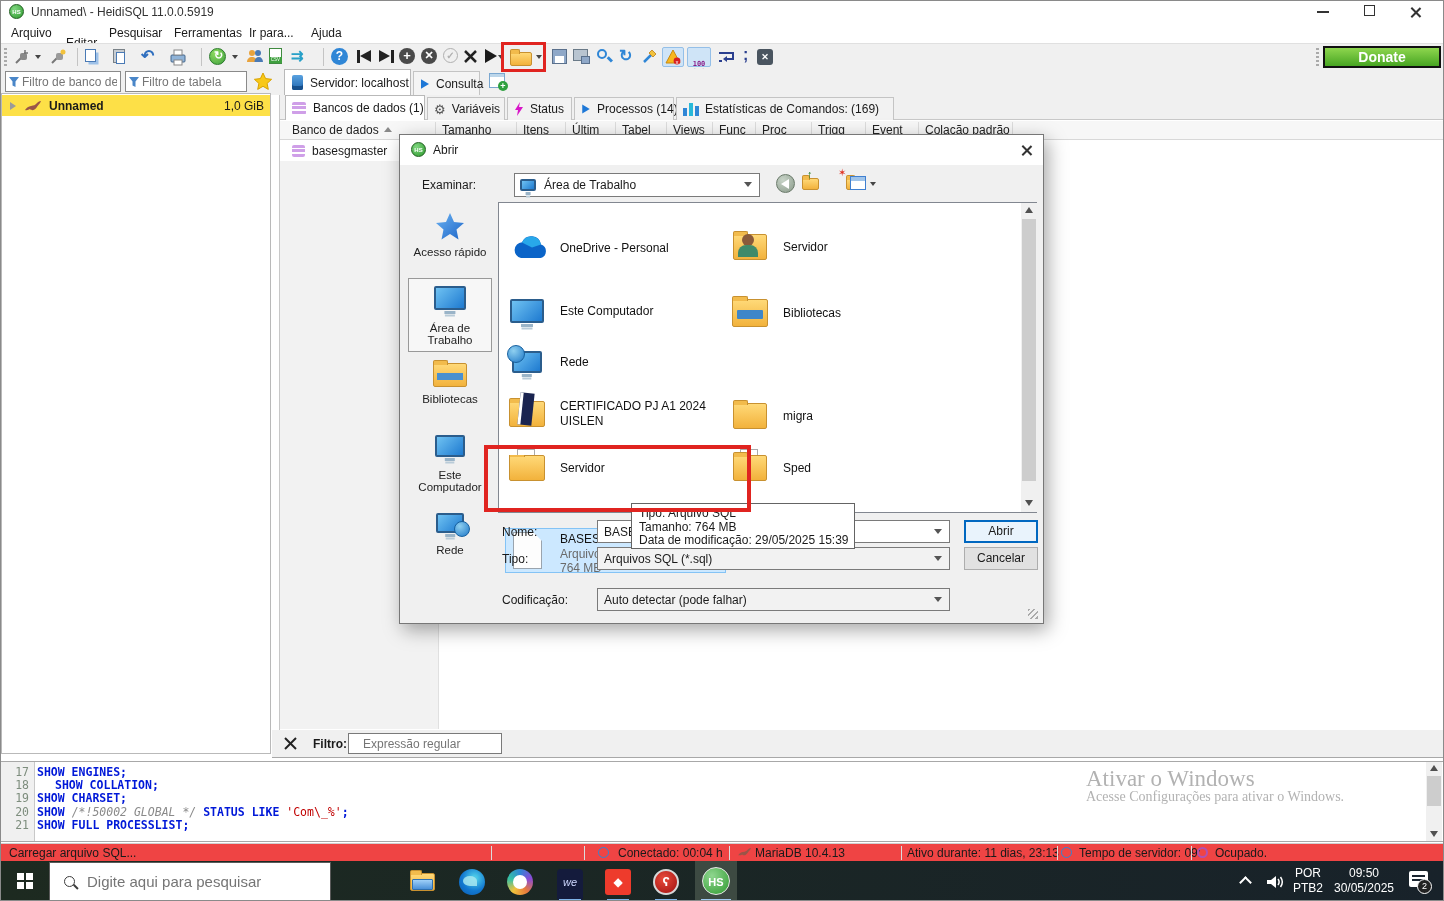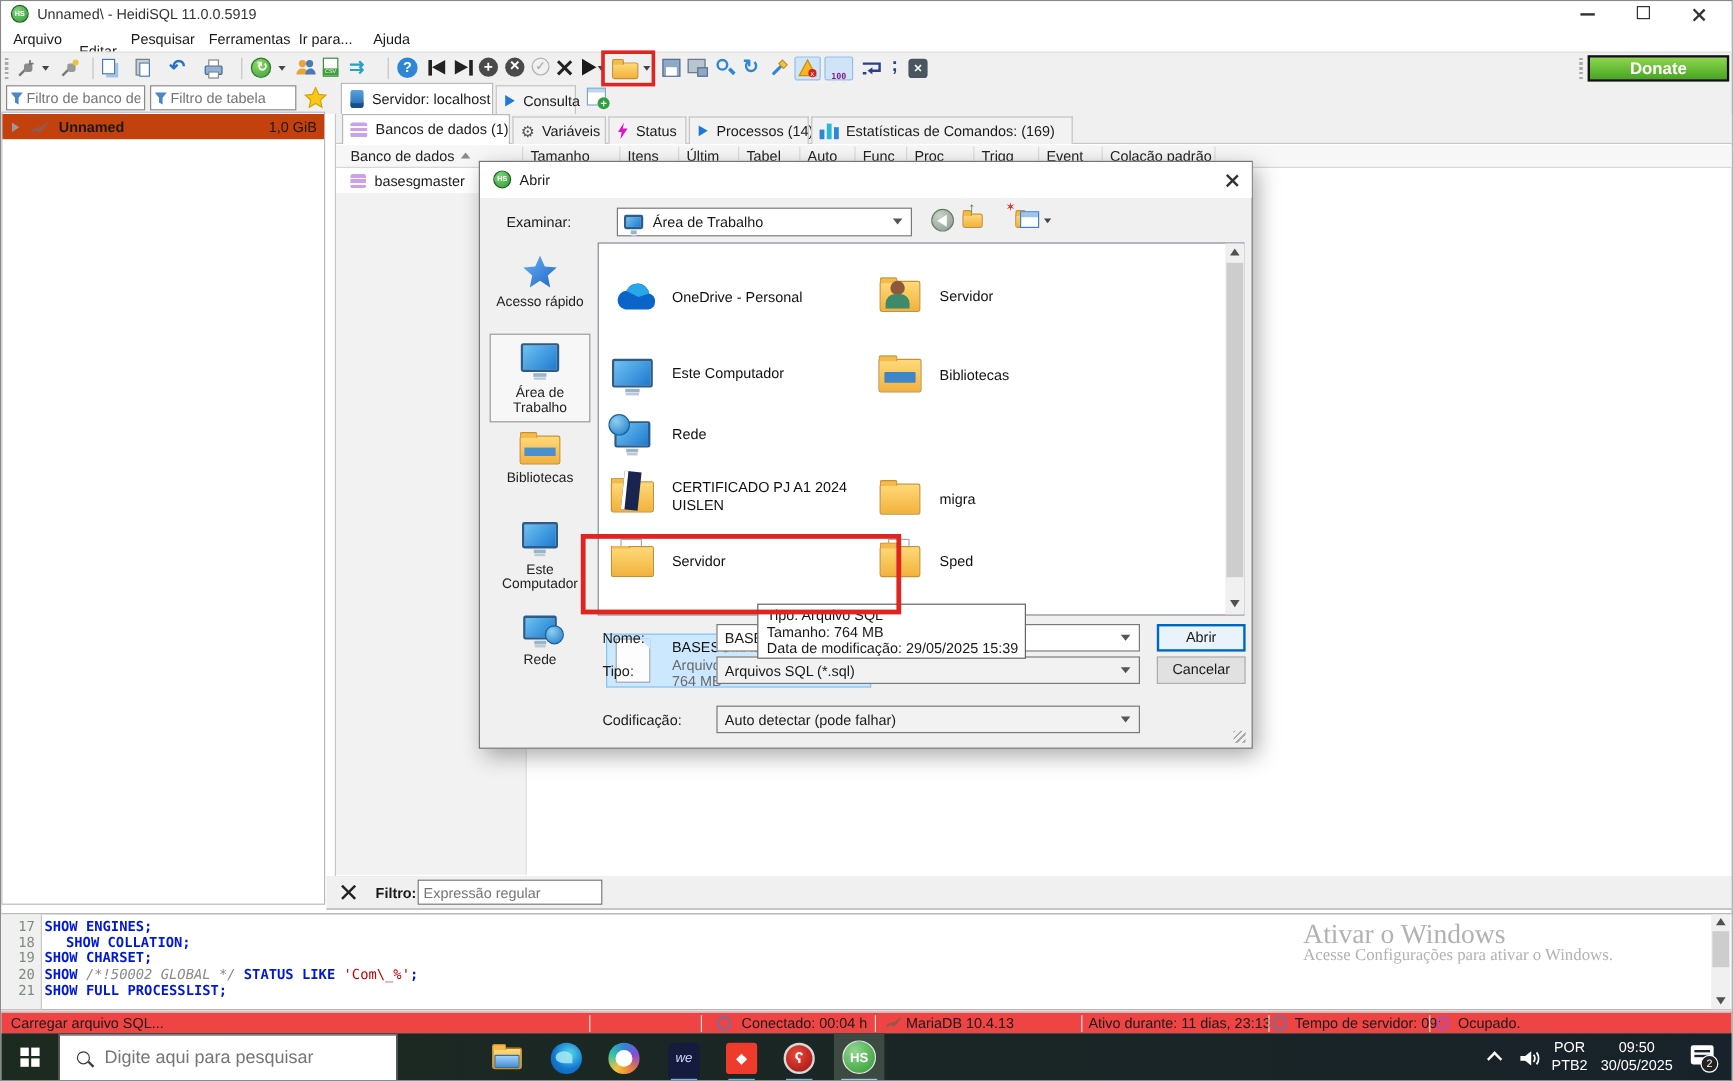--- a/index.html
+++ b/index.html
@@ -163,21 +163,21 @@
     </div>
     <div class="abs" style="left:412px;top:2px;width:67px;height:24px;background:#f4f4f4;border:1px solid #c4c4c4;border-bottom:none;display:flex;align-items:center;gap:6px;padding-left:6px">
       <span class="tri-r" style="transform:scale(.8)"></span>
       <span class="tabtxt">Consulta</span>
     </div>
     <span class="abs" style="left:488px;top:4px;width:16px;height:15px;background:#fff;border:1px solid #7aa7d0;box-shadow:inset 0 3px 0 #bcd6ea"></span>
     <span class="abs" style="left:497px;top:12px;width:10px;height:10px;border-radius:50%;background:#2fa03f;color:#fff;font-size:9px;line-height:10px;text-align:center;font-weight:bold">+</span>
   </div>
 
   <div class="abs" style="left:0;top:92px;width:270px;height:661px;background:#fff;border:1px solid #b9b9b9">
-    <div class="abs" style="left:0;top:1px;width:268px;height:21px;background:#c2410c;display:flex;align-items:center">
+    <div class="abs" style="left:0;top:1px;width:268px;height:21px;background:#fde047;display:flex;align-items:center">
       <span style="margin-left:8px;width:0;height:0;border-top:4px solid transparent;border-bottom:4px solid transparent;border-left:6px solid #9a9a9a"></span>
       <svg width="18" height="14" style="margin-left:8px">
           <path d="M17 2c-2 0-3 1-4.5 2.5C11 6 10 6.5 7 7 4.5 7.4 2.5 8.5 1 11c2 .5 3.5 0 5-1 1 1.5 3 1.5 4.5.5C12 9.5 13 8 14 6.5 15 5 16.5 4 17 2z" fill="#9a5548"></path>
         </svg>
       <span style="margin-left:7px;font-weight:bold">Unnamed</span>
       <span style="margin-left:auto;margin-right:6px">1,0 GiB</span>
     </div>
   </div>
 
   <div class="abs" style="left:278px;top:94px;width:1164px;height:635px;background:#fff;border-left:1px solid #c8c8c8">
@@ -209,21 +209,21 @@
         <span class="tabtxt">Estatísticas de Comandos: (169)</span>
       </div>
     </div>
     <div class="abs" style="left:0;top:26px;width:1164px;height:19px;background:#f7f7f7;border-bottom:1px solid #d8d8d8">
       <span class="abs gridhdr" style="left:12px;top:2px">Banco de dados</span>
       <span class="abs" style="left:104px;top:6px;width:0;height:0;border-left:4px solid transparent;border-right:4px solid transparent;border-bottom:5px solid #8a8a8a"></span>
       <span class="abs gridhdr" style="left:162px;top:2px">Tamanho</span>
       <span class="abs gridhdr" style="left:243px;top:2px">Itens</span>
       <span class="abs gridhdr" style="left:292px;top:2px">Últim</span>
       <span class="abs gridhdr" style="left:342px;top:2px">Tabel</span>
-      <span class="abs gridhdr" style="left:393px;top:2px">Auto</span>
+      <span class="abs gridhdr" style="left:393px;top:2px">Views</span>
       <span class="abs gridhdr" style="left:439px;top:2px">Func</span>
       <span class="abs gridhdr" style="left:482px;top:2px">Proc</span>
       <span class="abs gridhdr" style="left:538px;top:2px">Trigg</span>
       <span class="abs gridhdr" style="left:592px;top:2px">Event</span>
       <span class="abs gridhdr" style="left:645px;top:2px">Colação padrão</span>
       <span class="vline" style="left:155px;top:1px;height:17px"></span>
         <span class="vline" style="left:236px;top:1px;height:17px"></span>
         <span class="vline" style="left:285px;top:1px;height:17px"></span>
         <span class="vline" style="left:335px;top:1px;height:17px"></span>
         <span class="vline" style="left:386px;top:1px;height:17px"></span>
@@ -240,21 +240,21 @@
     </div>
     <div class="abs" style="left:0;top:66px;width:159px;height:568px;background:#f2f2f2;border-right:1px solid #e0e0e0"></div>
   </div>
 
   <div class="abs" style="left:271px;top:729px;width:1171px;height:28px;background:#f0f0f0;border-bottom:1px solid #a8a8a8">
     <svg class="abs" style="left:12px;top:7px" width="13" height="13">
         <line x1="1" y1="1" x2="12" y2="12" stroke="#222" stroke-width="2"></line>
         <line x1="12" y1="1" x2="1" y2="12" stroke="#222" stroke-width="2"></line>
       </svg>
     <span class="abs" style="left:41px;top:7px;font-weight:bold">Filtro:</span>
-    <input class="abs" style="left: 76px; top: 3px; width: 154px; height: 21px; border: 1px solid rgb(122, 122, 122); padding-left: 4px; font-size: 12px; color: rgb(85, 85, 85);" placeholder="Expressão regular">
+    <input class="abs" style="left: 76px; top: 3px; width: 154px; height: 21px; border: 1px solid rgb(122, 122, 122); padding-left: 14px; font-size: 12px; color: rgb(85, 85, 85);" placeholder="Expressão regular">
   </div>
 
   <div class="abs" style="left:0;top:760px;width:1442px;height:81px;background:#fff;border-top:1px solid #a8a8a8;border-bottom:1px solid #a8a8a8;font-family:'DejaVu Sans Mono',monospace;font-size:11.5px;line-height:13.2px">
     <div class="abs" style="left:0;top:0;width:34px;height:79px;background:#f0f0f0;border-right:1px solid #c8c8c8"></div>
     <div class="abs" style="left:0;top:4px;width:1400px">
       <div><span style="display:inline-block;width:28px;text-align:right;color:#7d8d7d">17</span><span style="padding-left:8px"><span class="sqlkw">SHOW ENGINES;</span></span></div>
       <div><span style="display:inline-block;width:28px;text-align:right;color:#7d8d7d">18</span><span style="padding-left:26px"><span class="sqlkw">SHOW COLLATION;</span></span></div>
       <div><span style="display:inline-block;width:28px;text-align:right;color:#7d8d7d">19</span><span style="padding-left:8px"><span class="sqlkw">SHOW CHARSET;</span></span></div>
       <div><span style="display:inline-block;width:28px;text-align:right;color:#7d8d7d">20</span><span style="padding-left:8px"><span class="sqlkw">SHOW </span><span class="sqlcm">/*!50002 GLOBAL */</span><span class="sqlkw"> STATUS LIKE </span><span class="sqlstr">'Com\_%'</span><span class="sqlkw">;</span></span></div>
       <div><span style="display:inline-block;width:28px;text-align:right;color:#7d8d7d">21</span><span style="padding-left:8px"><span class="sqlkw">SHOW FULL PROCESSLIST;</span></span></div>

